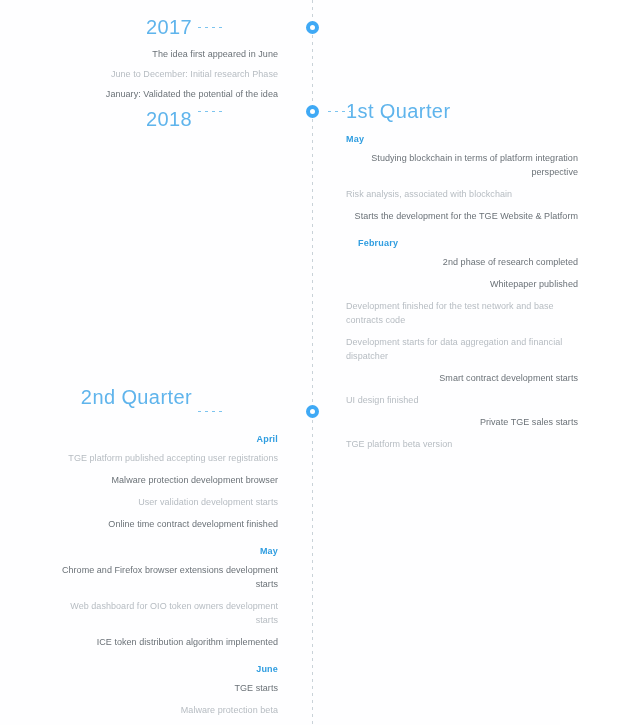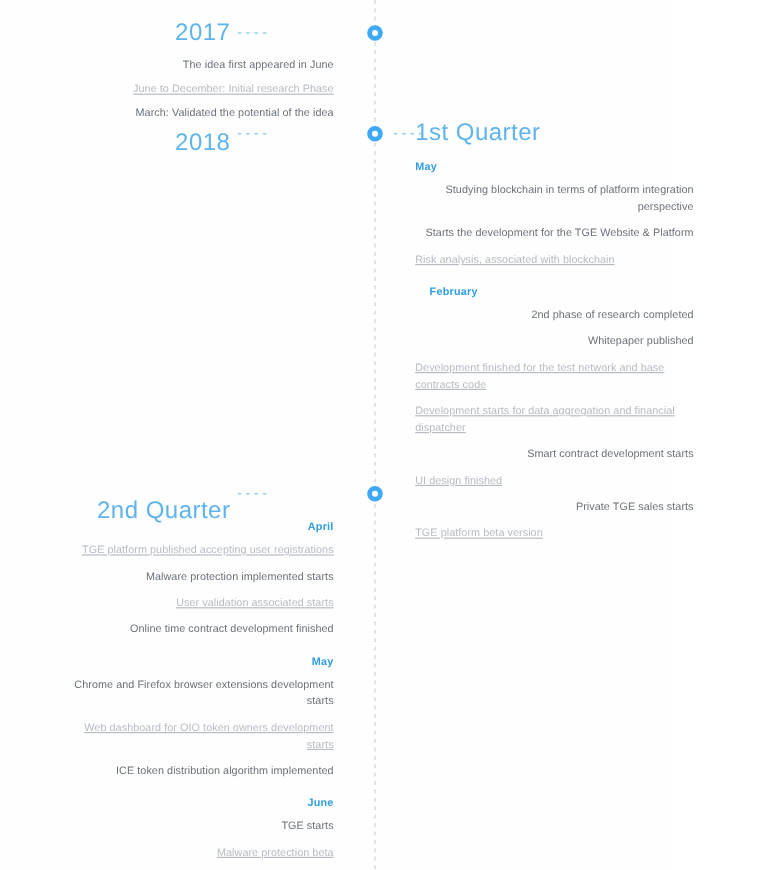--- a/index.html
+++ b/index.html
@@ -94,77 +94,77 @@
   }
   .month.spaced { margin-top: 14px; padding-left: 12px; }
 
   .item {
     font-size: 9px;
     line-height: 1.55;
     margin: 0 0 8px 0;
     letter-spacing: 0.05px;
   }
   .item.dark  { color: #6a7177; text-align: right; }
-  .item.light { color: #b6bcc2; text-decoration: underline; }
+  .item.light { color: #b6bcc2; }
 
   
   .col.y2017 .item { margin-bottom: 6px; }
 </style>
 </head>
 <body>
 
 <div id="roadmap">
 
   <div class="axis"></div>
 
   <div class="stub stub-left" style="top:27px;"></div>
   <div class="node" style="top:21px;"></div>
   <div class="year-head right-side" style="top:17px;">2017</div>
 
   <div class="col left y2017" style="top:48px;">
     <p class="item dark">The idea first appeared in June</p>
     <p class="item light">June to December: Initial research Phase</p>
-    <p class="item dark">March: Validated the potential of the idea</p>
+    <p class="item dark">January: Validated the potential of the idea</p>
   </div>
 
   <div class="stub stub-left" style="top:111px;"></div>
   <div class="stub stub-right" style="top:111px;"></div>
   <div class="node" style="top:105px;"></div>
   <div class="year-head right-side" style="top:109px;">2018</div>
   <div class="year-head left-side" style="top:101px;">1st Quarter</div>
 
   <div class="col right" style="top:134px;">
 
     <p class="month">May</p>
     <p class="item dark">Studying blockchain in terms of platform integration perspective</p>
+    <p class="item light">Risk analysis, associated with blockchain</p>
     <p class="item dark">Starts the development for the TGE Website &amp; Platform</p>
-    <p class="item light">Risk analysis, associated with blockchain</p>
 
     <p class="month spaced">February</p>
     <p class="item dark">2nd phase of research completed</p>
 
     <p class="item dark">Whitepaper published</p>
     <p class="item light">Development finished for the test network and base contracts code</p>
     <p class="item light">Development starts for data aggregation and financial dispatcher</p>
     <p class="item dark">Smart contract development starts</p>
     <p class="item light">UI design finished</p>
     <p class="item dark">Private TGE sales starts</p>
     <p class="item light">TGE platform beta version</p>
   </div>
 
   <div class="stub stub-left" style="top:411px;"></div>
   <div class="node" style="top:405px;"></div>
-  <div class="year-head right-side" style="top:416px;">2nd Quarter</div>
+  <div class="year-head right-side" style="top:387px;">2nd Quarter</div>
 
   <div class="col left" style="top:434px;">
 
     <p class="month">April</p>
     <p class="item light">TGE platform published accepting user registrations</p>
-    <p class="item dark">Malware protection implemented starts</p>
-    <p class="item light">User validation associated starts</p>
+    <p class="item dark">Malware protection development browser</p>
+    <p class="item light">User validation development starts</p>
     <p class="item dark">Online time contract development finished</p>
 
     <p class="month spaced">May</p>
     <p class="item dark">Chrome and Firefox browser extensions development starts</p>
     <p class="item light">Web dashboard for OIO token owners development starts</p>
     <p class="item dark">ICE token distribution algorithm implemented</p>
 
     <p class="month spaced">June</p>
     <p class="item dark">TGE starts</p>
     <p class="item light">Malware protection beta</p>

